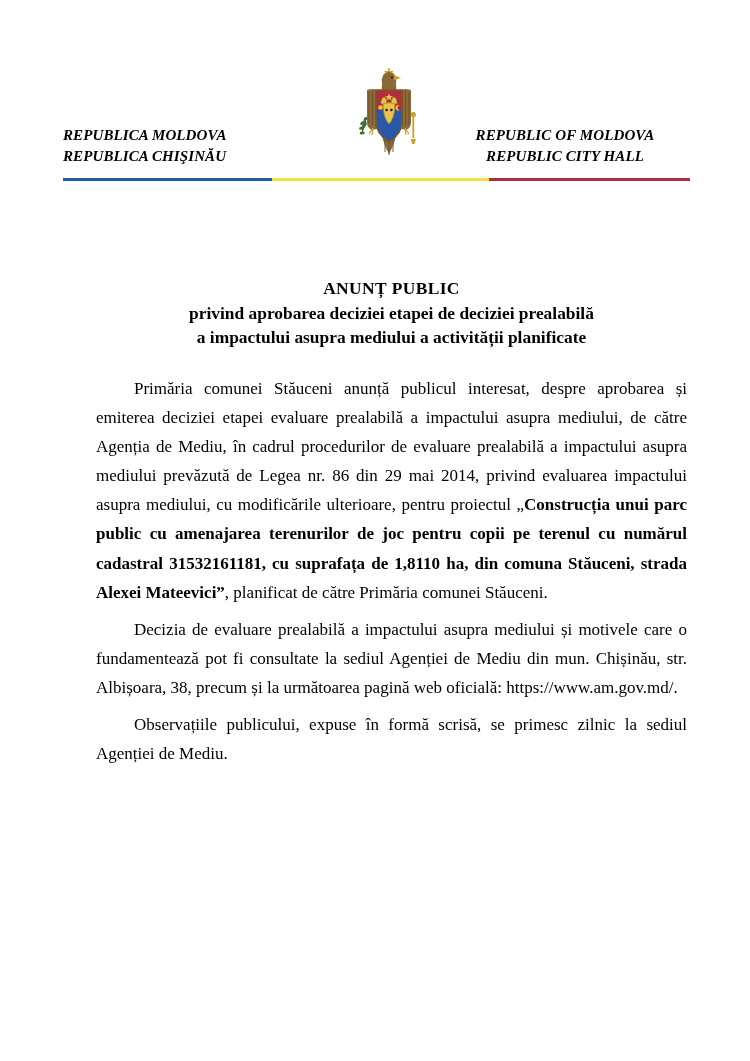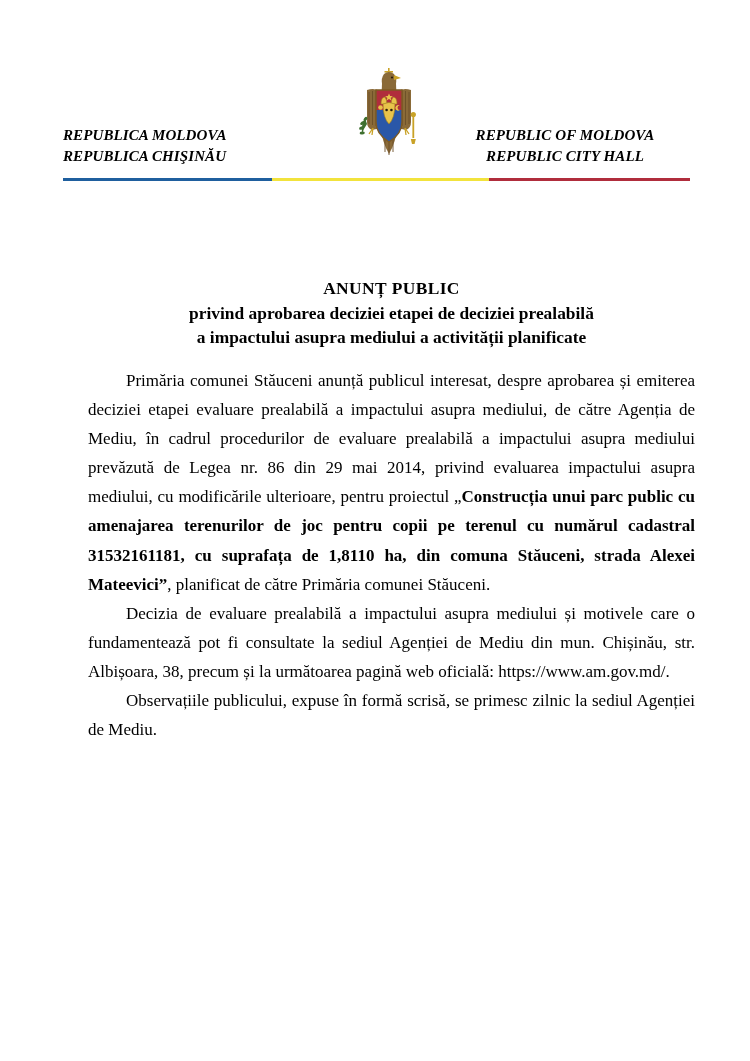--- a/index.html
+++ b/index.html
@@ -90,21 +90,21 @@
     position: absolute;
     left: 88px;
     top: 366px;
     width: 607px;
     font-size: 17px;
     line-height: 29.1px;
     text-align: justify;
     text-justify: inter-word;
   }
   .body-block p {
-    margin: 0;
+    margin: 8px;
     text-indent: 38px;
   }
   .body-block b { font-weight: bold; }
 </style>
 </head>
 <body>
 
 <div class="page">
 
   <div class="letterhead">

